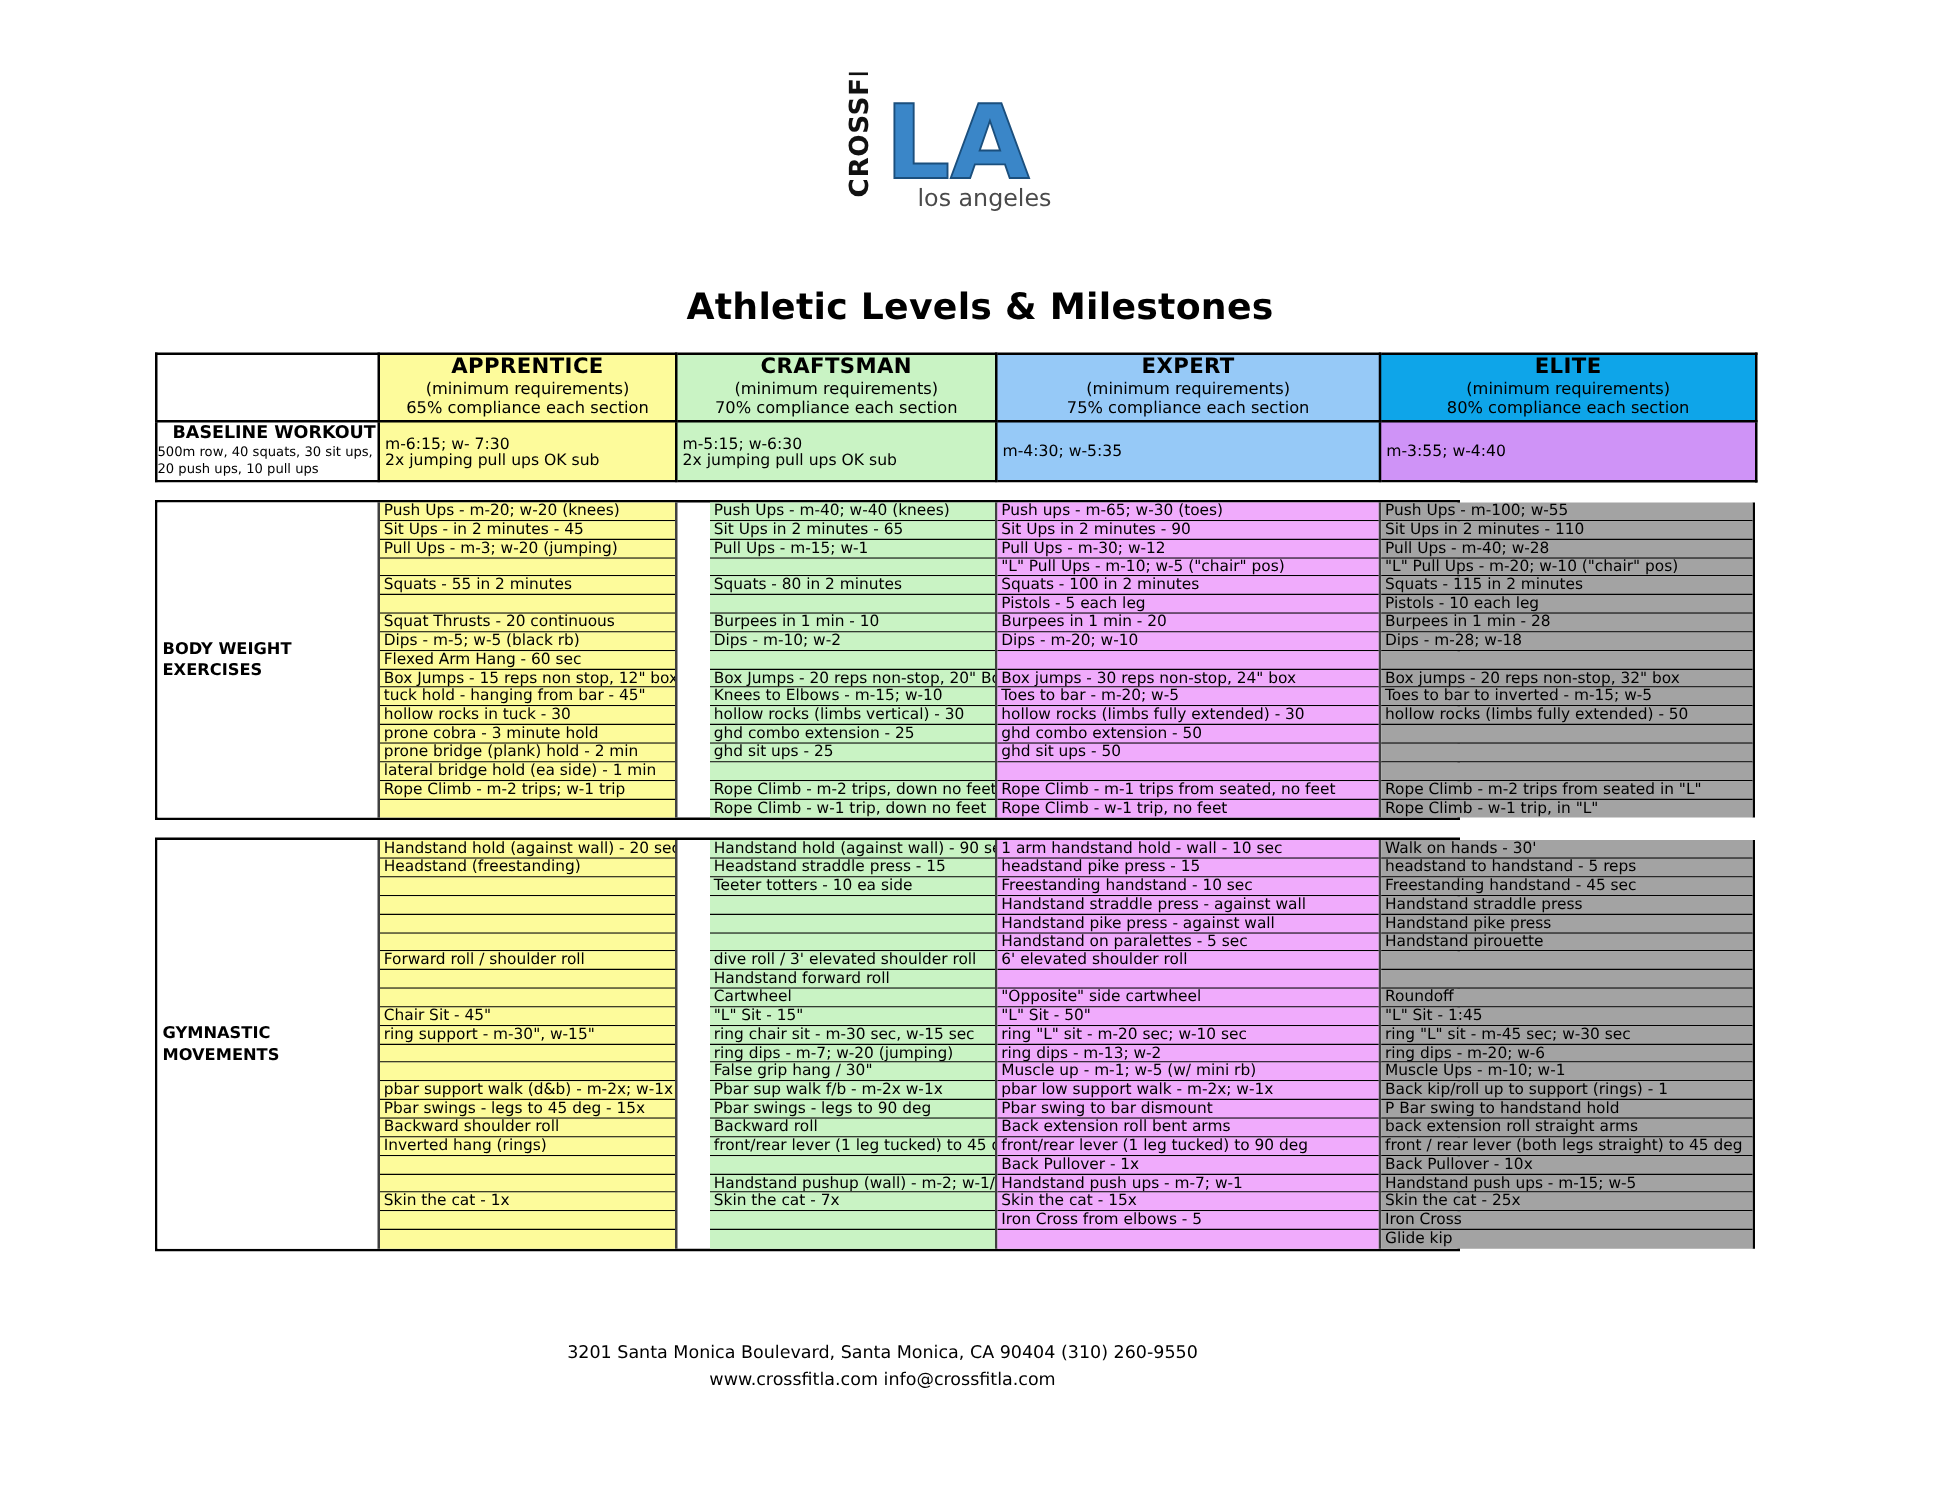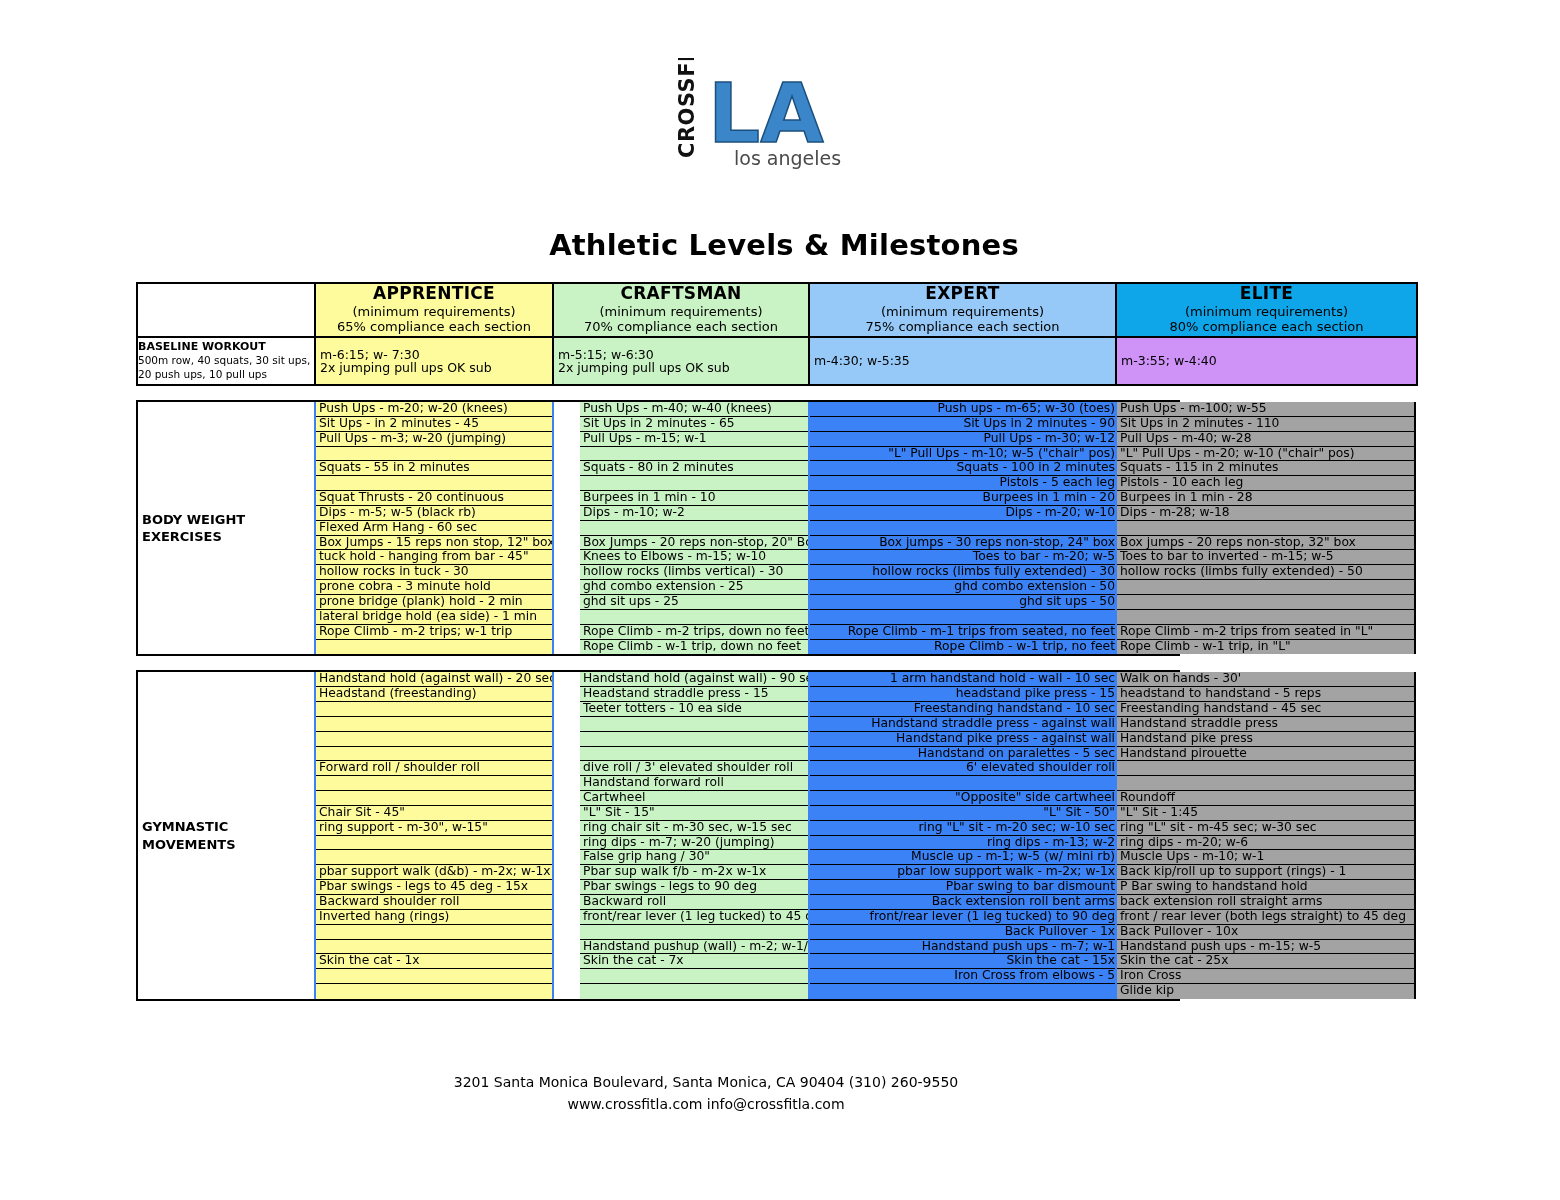--- a/index.html
+++ b/index.html
@@ -40,21 +40,21 @@
     text-align: center;
     font-size: 29px;
     font-weight: bold;
     letter-spacing: 0.2px;
     font-family: "DejaVu Sans", sans-serif;
   }
 
   
   .table-area {
     position: absolute;
-    left: 136px;
+    left: 124px;
     top: 282px;
     width: 1044px;
   }
 
   table.grid {
     border-collapse: collapse;
     table-layout: fixed;
     width: 1280px;
     font-size: 12.5px;
   }
@@ -98,24 +98,25 @@
   }
 
   
   .base-row td {
     border: 2px solid #000;
     height: 46px;
     padding: 2px 4px;
   }
   .base-label { background:#fff; }
   .base-label .bl-title {
-    font-size: 11px;
+    font-size: 14px;
     font-weight: bold;
     display: block;
     margin-bottom: 2px;
+    margin-left: 12px;
   }
   .base-label .bl-desc {
     font-size: 10.5px;
     display: block;
     line-height: 1.3;
   }
   .base-val {
     font-size: 12.5px;
     line-height: 1.35;
     padding-left: 4px !important;
@@ -144,21 +145,21 @@
     line-height: 1.35;
     background: #fff;
   }
   .sec-cols {
     flex: 1 1 auto;
     display: flex;
     box-sizing: border-box;
   }
   .sec-col {
     box-sizing: border-box;
-    border-left: 2px solid #3b82f6;
+    border-left: 2px solid #404040;
   }
   .sec-col.col-app { width: 238px; flex: 0 0 238px; }
   .sec-col.col-cra { width: 256px; flex: 0 0 256px; padding-left: 26px; }
   .sec-col.col-exp { width: 307px; flex: 0 0 307px; }
   .sec-col.col-eli { width: 301px; flex: 0 0 301px; }
   .sec-col.col-eli { border-right: 2px solid #000; }
 
   .cellrow {
     box-sizing: border-box;
     height: 14.85px;
@@ -167,21 +168,21 @@
     line-height: 13px;
     padding-left: 3px;
     white-space: nowrap;
     overflow: hidden;
     font-family: "DejaVu Sans", sans-serif;
   }
   .cellrow:last-child { border-bottom: none; }
 
   .bg-app { background: #fdfb9b; }
   .bg-cra { background: #c9f3c4; }
-  .bg-exp { background: #3b82f6; text-align: right; }
+  .bg-exp { background: #f0abfc; }
   .bg-eli { background: #a3a3a3; }
 
   
   .footer {
     position: absolute;
     left: 0;
     top: 1072px;
     width: 1412px;
     text-align: center;
     font-size: 14px;

